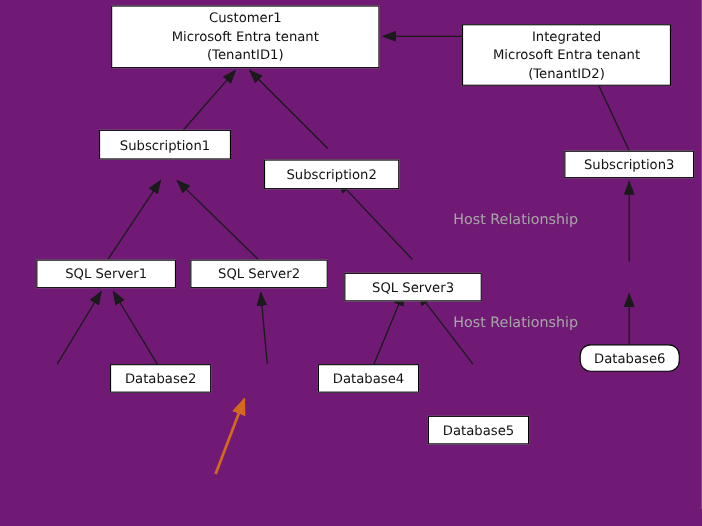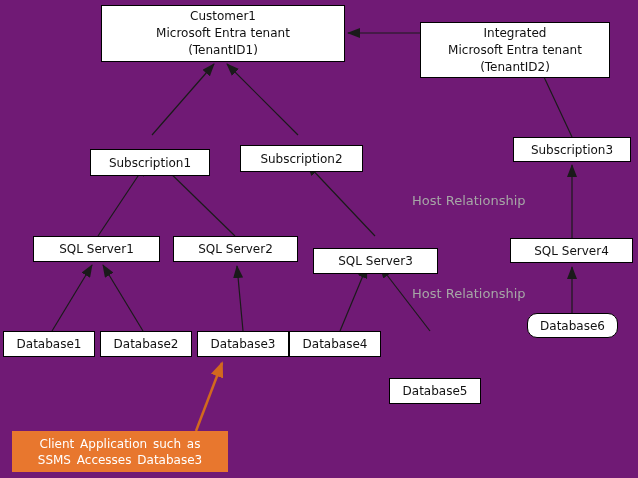--- a/index.html
+++ b/index.html
@@ -55,21 +55,21 @@
     justify-content: center;
     text-align: center;
     font-size: 12px;
     line-height: 16px;
     color: #ffffff;
     word-spacing: 2px;
   }
   
   .pos-customer   { left:101px; top:5px;   width:244px; height:57px; }
   .pos-integrated { left:420px; top:4px;   width:190px; height:56px;margin-top:18px; }
-  .pos-sub1 { left:90px;  top:149px; width:120px; height:27px;text-align:center; }
+  .pos-sub1 { left:90px;  top:118px; width:120px; height:27px;text-align:center; }
   .pos-sub2 { left:240px; top:145px; width:123px; height:27px; }
   .pos-sub3 { left:513px; top:137px; width:118px; height:25px; }
   .pos-sql1 { left:33px;  top:236px; width:127px; height:26px; }
   .pos-sql2 { left:173px; top:236px; width:125px; height:26px; }
   .pos-sql3 { left:313px; top:248px; width:125px; height:26px; }
   .pos-sql4 { left:510px; top:238px; width:123px; height:25px; }
   .pos-db1  { left:3px;   top:331px; width:92px;  height:26px; }
   .pos-db2  { left:100px; top:331px; width:92px;  height:26px; }
   .pos-db3  { left:197px; top:331px; width:92px;  height:26px; }
   .pos-db4  { left:289px; top:331px; width:92px;  height:26px; }
@@ -121,30 +121,23 @@
     <div>(TenantID2)</div>
   </div>
 
   <div class="node pos-sub1">Subscription1</div>
   <div class="node pos-sub2">Subscription2</div>
   <div class="node pos-sub3">Subscription3</div>
 
   <div class="node pos-sql1">SQL Server1</div>
   <div class="node pos-sql2">SQL Server2</div>
   <div class="node pos-sql3">SQL Server3</div>
-  <div class="node pos-sql4">SQL Server4</div>
 
-  <div class="node pos-db1">Database1</div>
   <div class="node pos-db2">Database2</div>
-  <div class="node pos-db3">Database3</div>
   <div class="node pos-db4">Database4</div>
   <div class="node pos-db5">Database5</div>
   <div class="node pos-db6">Database6</div>
 
   <div class="rel-label pos-host1" style="color: rgb(166, 166, 166);">Host Relationship</div>
   <div class="rel-label pos-host2" style="color: rgb(166, 166, 166);">Host Relationship</div>
 
-  <div class="callout" style="background-color: rgb(232, 119, 46);">
-    <div>Client Application such as</div>
-    <div>SSMS Accesses Database3</div>
-  </div>
 
 </div>
 
 </body></html>

